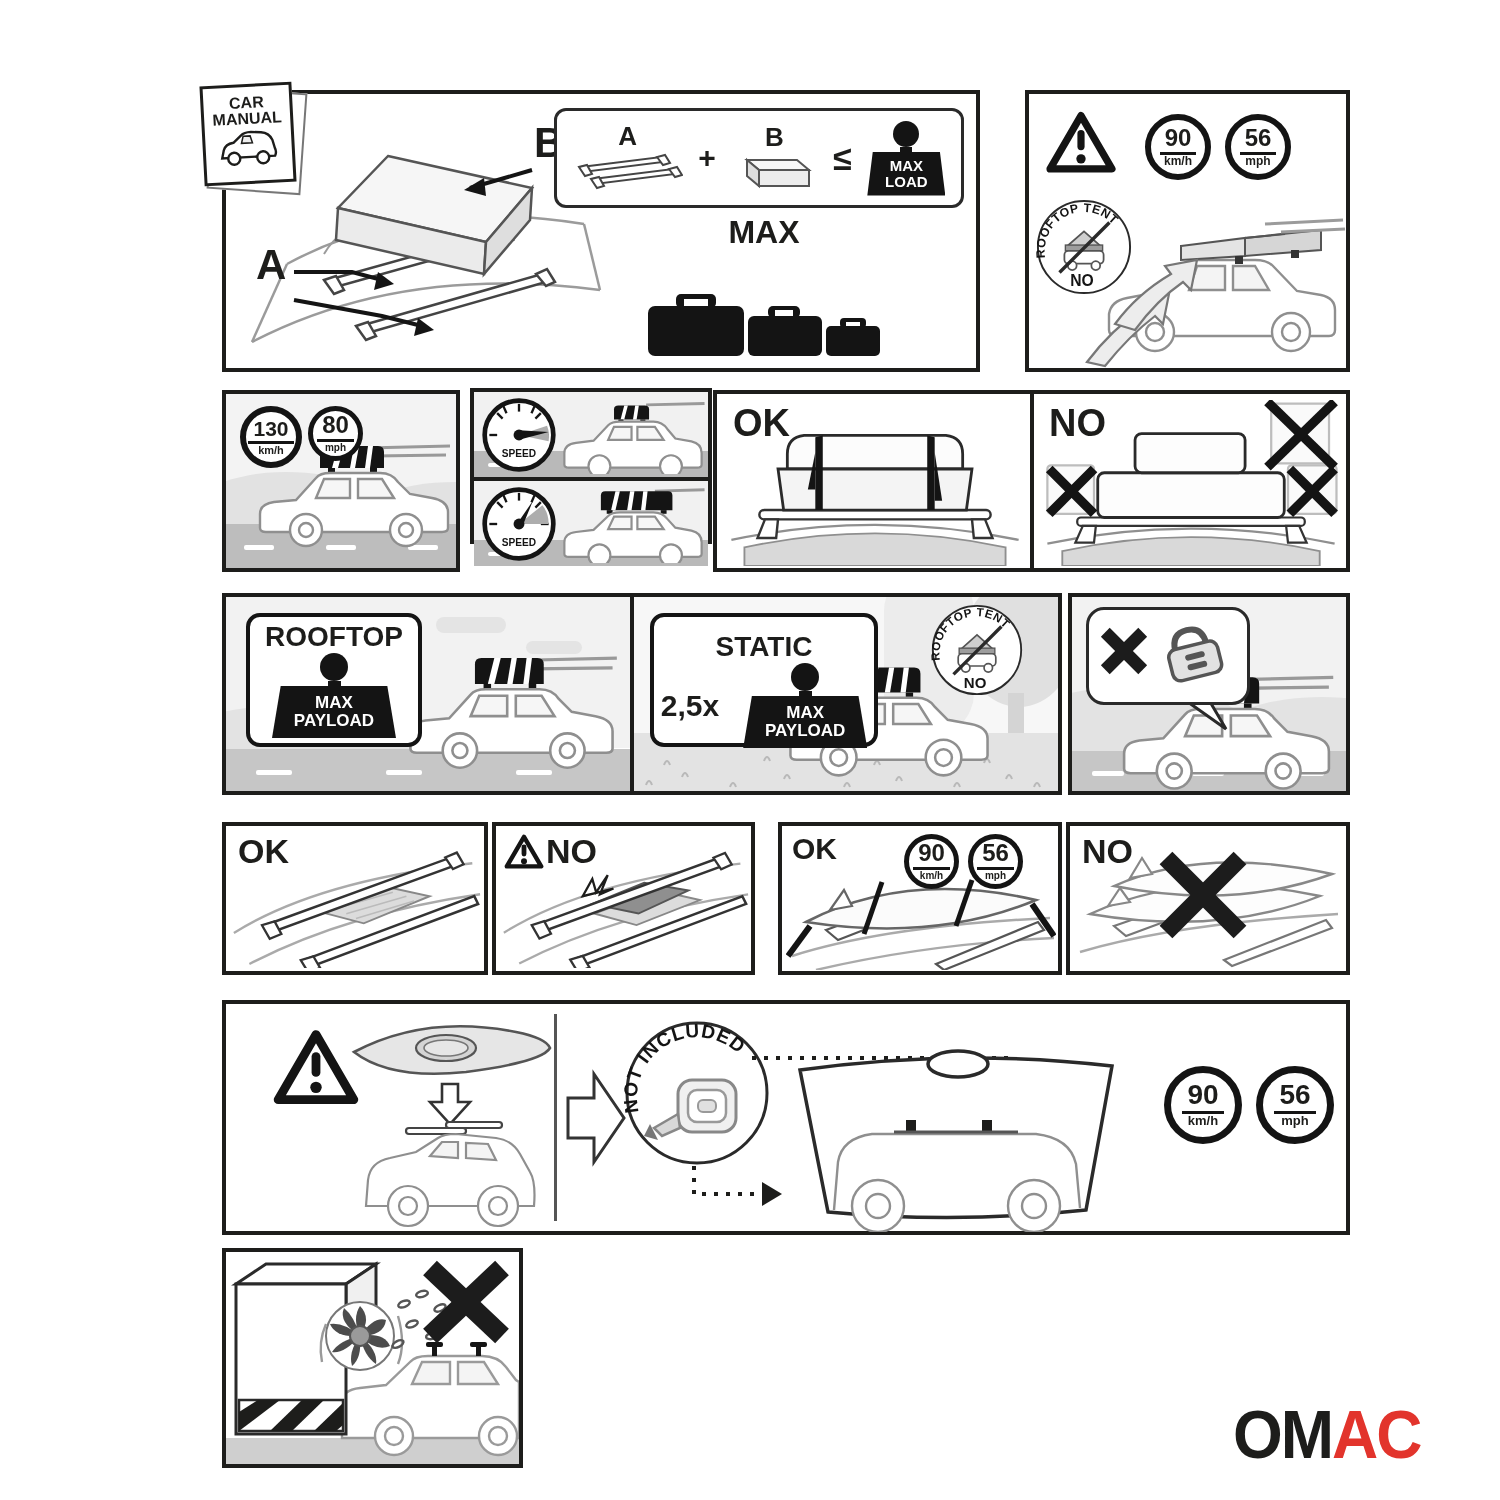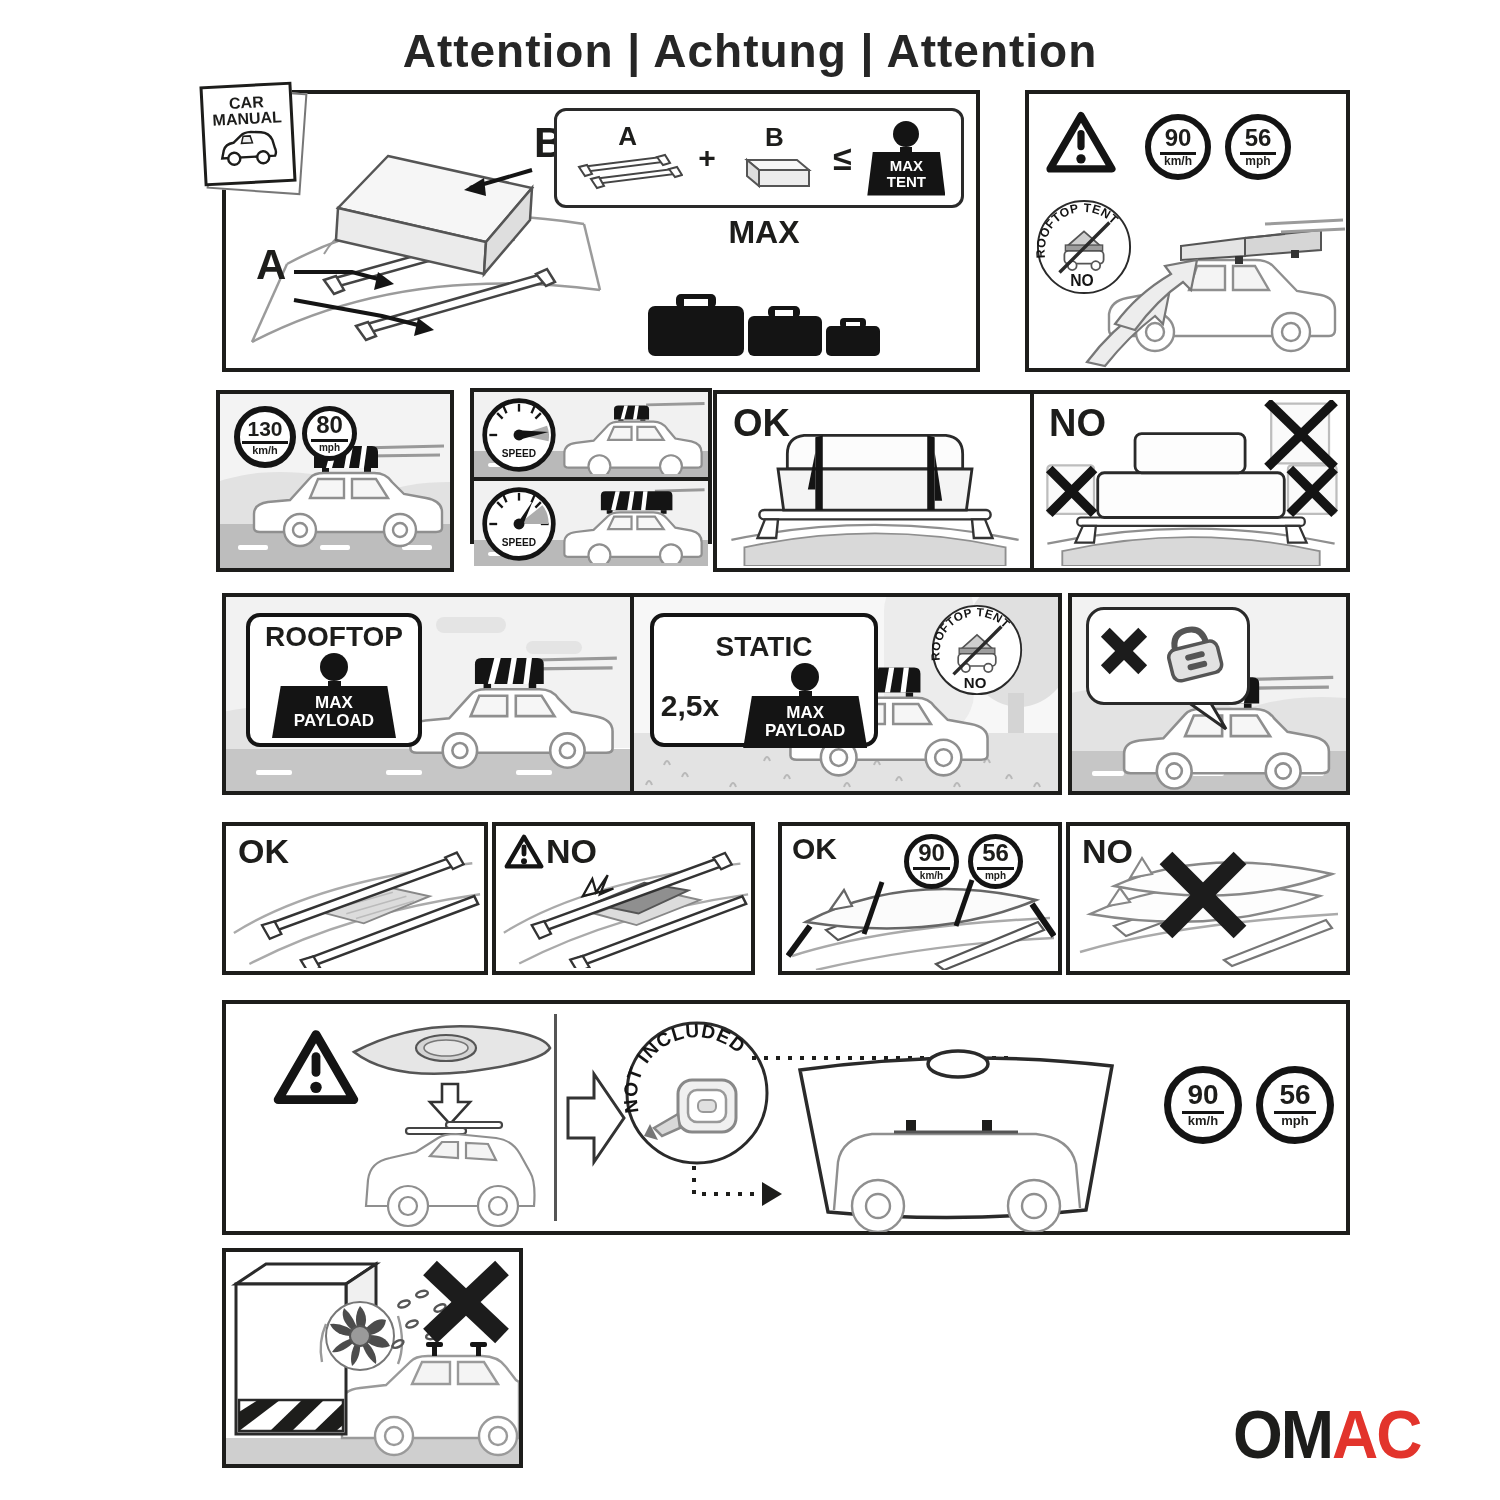--- a/index.html
+++ b/index.html
@@ -43,21 +43,20 @@
   .booklet .page1{position:absolute;left:0;top:0;width:92px;height:100px;background:#fff;
                   border:3px solid #1d1d1b;transform:rotate(-3deg);display:flex;
                   flex-direction:column;align-items:center;padding-top:8px;box-sizing:border-box;}
   .booklet .t{font-weight:800;font-size:16px;line-height:1.0;}
 </style>
 </head>
 <body>
 
 <div id="page">
 
-  <div id="title">Attention | Achtung | Attention</div>
 
   <div class="panel" style="left:222px;top:90px;width:758px;height:282px;">
 
     <div class="booklet">
       <div class="page2"></div>
       <div class="page1">
         <div class="t">CAR</div>
         <div class="t">MANUAL</div>
         <svg width="62" height="40" viewBox="0 0 62 40">
           <path d="M4 30 L6 22 Q8 16 16 15 L24 8 Q27 5 34 5 L44 6 Q52 7 55 14 L57 22 Q59 26 57 30 Z" fill="#fff" stroke="#1d1d1b" stroke-width="2.4"></path>
@@ -125,21 +124,21 @@
           <path d="M28 20 L78 20 L78 36 L28 36 Z" fill="#ededed" stroke="#555" stroke-width="2"></path>
           <path d="M16 10 L28 20 L28 36 L16 26 Z" fill="#dedede" stroke="#555" stroke-width="2"></path>
         </svg>
       </div>
       <div class="hdr" style="font-size:34px;">≤</div>
       <div class="weight">
         <div class="ball" style="width:26px;height:26px;"></div>
         <div class="neck" style="width:12px;height:5px;"></div>
         <div class="wbody" style="width:78px;height:44px;font-size:15px;">
           <span>MAX</span>
-          <span>TENT</span>
+          <span>LOAD</span>
         </div>
       </div>
     </div>
 
     <div class="abs" style="right:62px;top:122px;width:300px;text-align:center;z-index:3;">
       <div class="hdr" style="font-size:32px;">MAX</div>
     </div>
     <svg class="abs" style="right:92px;top:200px;" width="236" height="62" viewBox="0 0 236 62">
       <rect x="28" y="0" width="40" height="14" rx="5" fill="#141414"></rect>
       <rect x="36" y="5" width="24" height="9" fill="#fff"></rect>
@@ -206,21 +205,21 @@
         <line x1="196" y1="30" x2="260" y2="27" stroke="#9b9b9b" stroke-width="3"></line>
       </g>
 
       <g fill="#ededed" stroke="#777" stroke-width="2.2">
         <path d="M2 160 Q26 128 58 106 L52 98 L84 92 L78 122 L70 114 Q44 134 20 164 Z"></path>
         <path d="M30 122 Q52 92 86 72 L80 64 L112 58 L106 88 L98 80 Q72 98 50 128 Z"></path>
       </g>
     </svg>
   </div>
 
-  <div class="panel" style="left:216px;top:390px;width:238px;height:182px;">
+  <div class="panel" style="left:222px;top:390px;width:238px;height:182px;">
     <div class="scene">
       <div class="abs" style="left:0;top:0;width:100%;height:70%;background:#f3f3f3;"></div>
       <div class="abs" style="left:-40px;top:78px;width:200px;height:90px;background:#e2e2e2;border-radius:50%;"></div>
       <div class="abs" style="left:120px;top:88px;width:220px;height:90px;background:#e2e2e2;border-radius:50%;"></div>
       <div class="abs" style="left:0;bottom:0;width:100%;height:44px;background:#bdbdbd;"></div>
       <div class="dash" style="left:18px;bottom:18px;width:30px;"></div>
       <div class="dash" style="left:100px;bottom:18px;width:30px;"></div>
       <div class="dash" style="left:182px;bottom:18px;width:30px;"></div>
       <svg class="abs" style="left:28px;top:48px;" width="200" height="112" viewBox="0 0 200 112">
         <line x1="112" y1="6" x2="196" y2="4" stroke="#999" stroke-width="3"></line>

